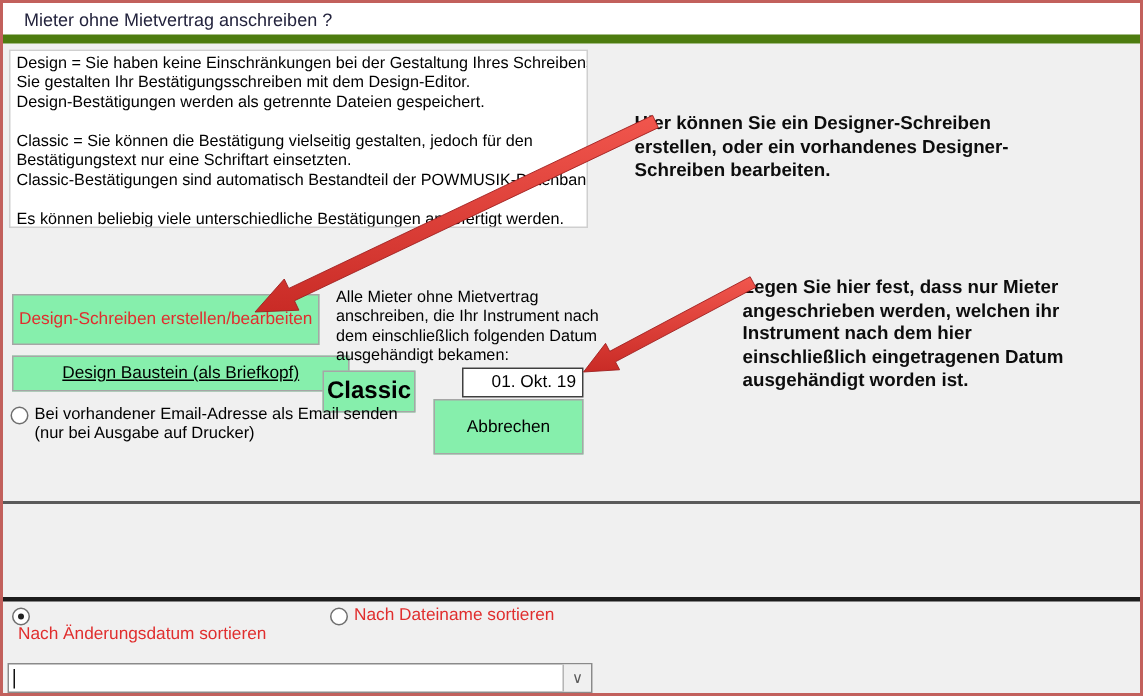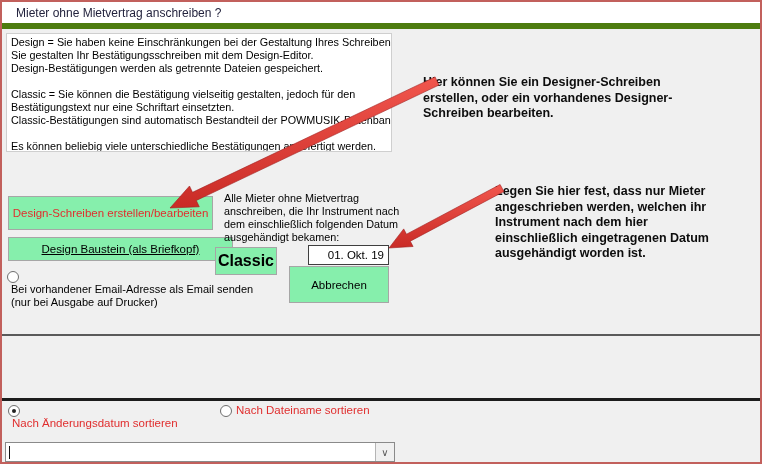--- a/index.html
+++ b/index.html
@@ -53,21 +53,21 @@
   }
   .radio-row{position:absolute;display:flex;align-items:flex-start;}
   .radio{
     width:12px;height:12px;border:1px solid #6e6e6e;border-radius:50%;background:#fff;
     flex:0 0 12px;position:relative;margin-top:1px;
   }
   .radio.checked::after{
     content:"";position:absolute;left:3px;top:3px;width:4px;height:4px;border-radius:50%;background:#222;
   }
   .radio-label{font-size:11px;line-height:13px;margin-left:4px;white-space:pre;color:#000;}
-  .radio-email{left:5px;top:268px;flex-direction:column;}
+  .radio-email{left:5px;top:268px;}
   .radio-sort1{left:6px;top:402px;flex-direction:column;}
   .radio-sort2{left:218px;top:402px;}
   .radio-sort1 .radio-label,.radio-sort2 .radio-label{color:var(--accent-red);font-size:11.5px;}
   .sep1{position:absolute;left:0;right:0;top:332px;height:2px;background:#5a5a5a;}
   .sep2{position:absolute;left:0;right:0;top:396px;height:3px;background:#1c1c1c;}
   .print-label{
     position:absolute;left:5px;top:422px;font-size:12px;font-weight:bold;color:var(--accent-red);
   }
   .combo{
     position:absolute;left:3px;top:440px;width:390px;height:20px;background:#fff;

